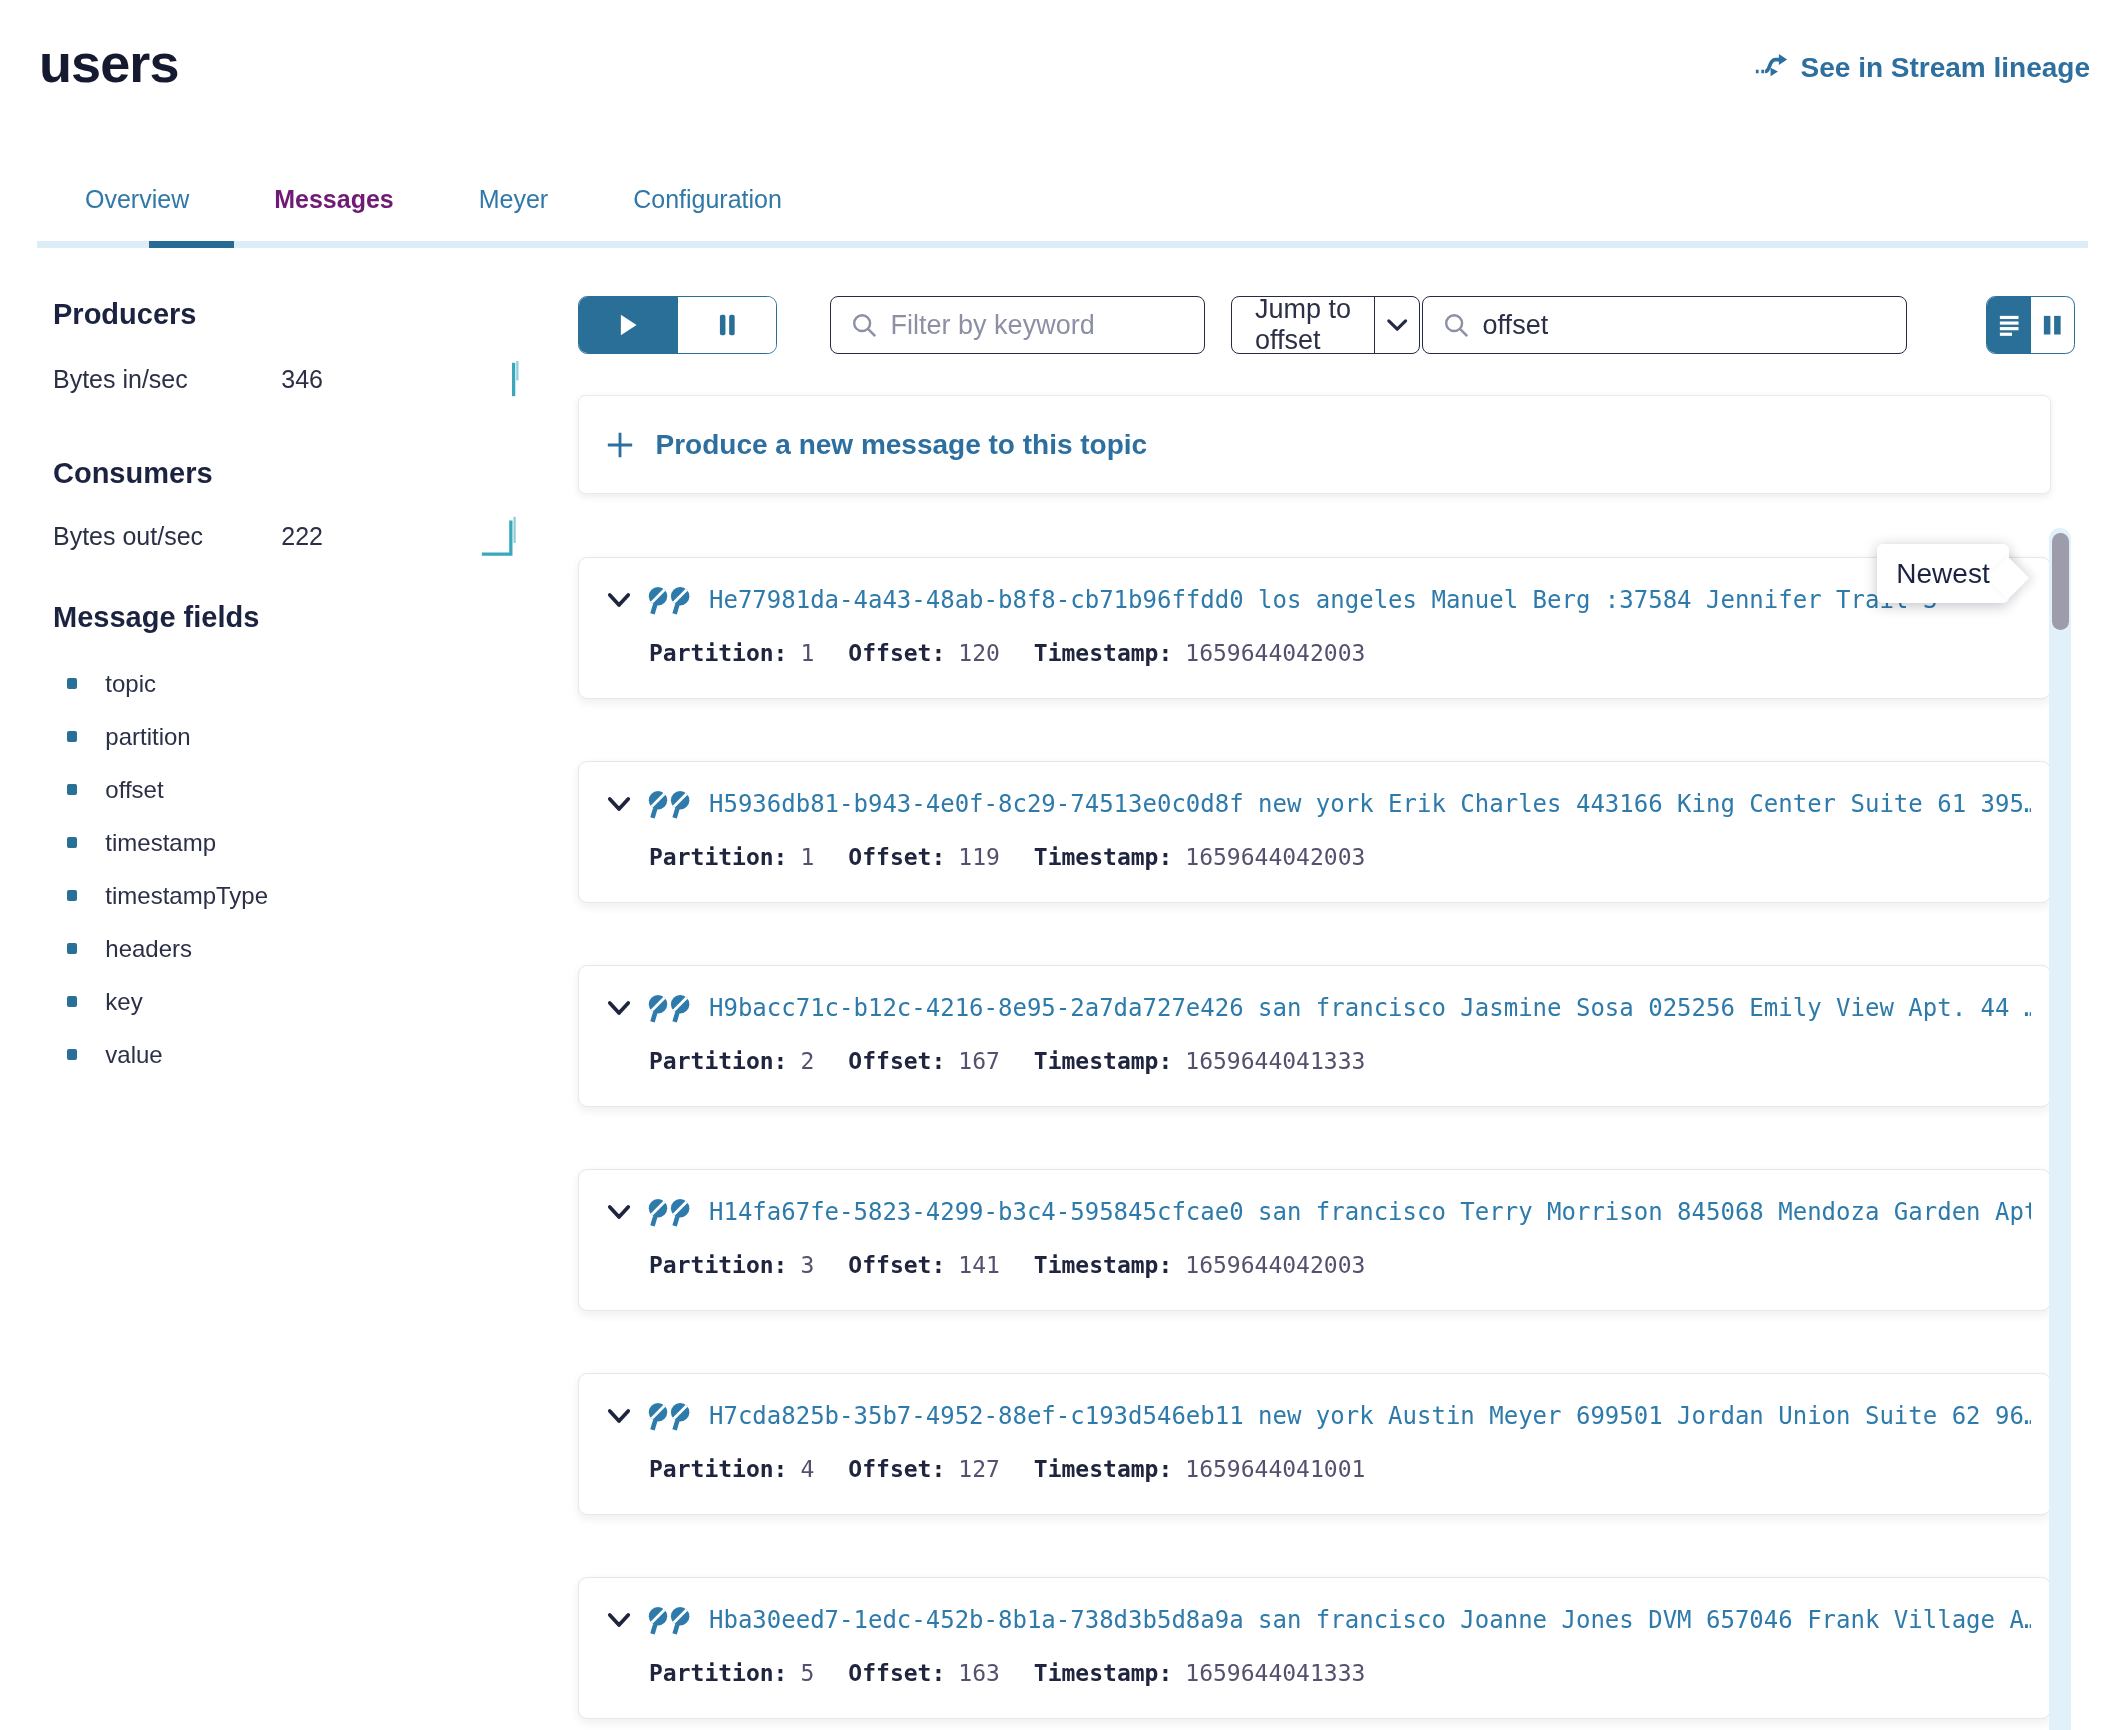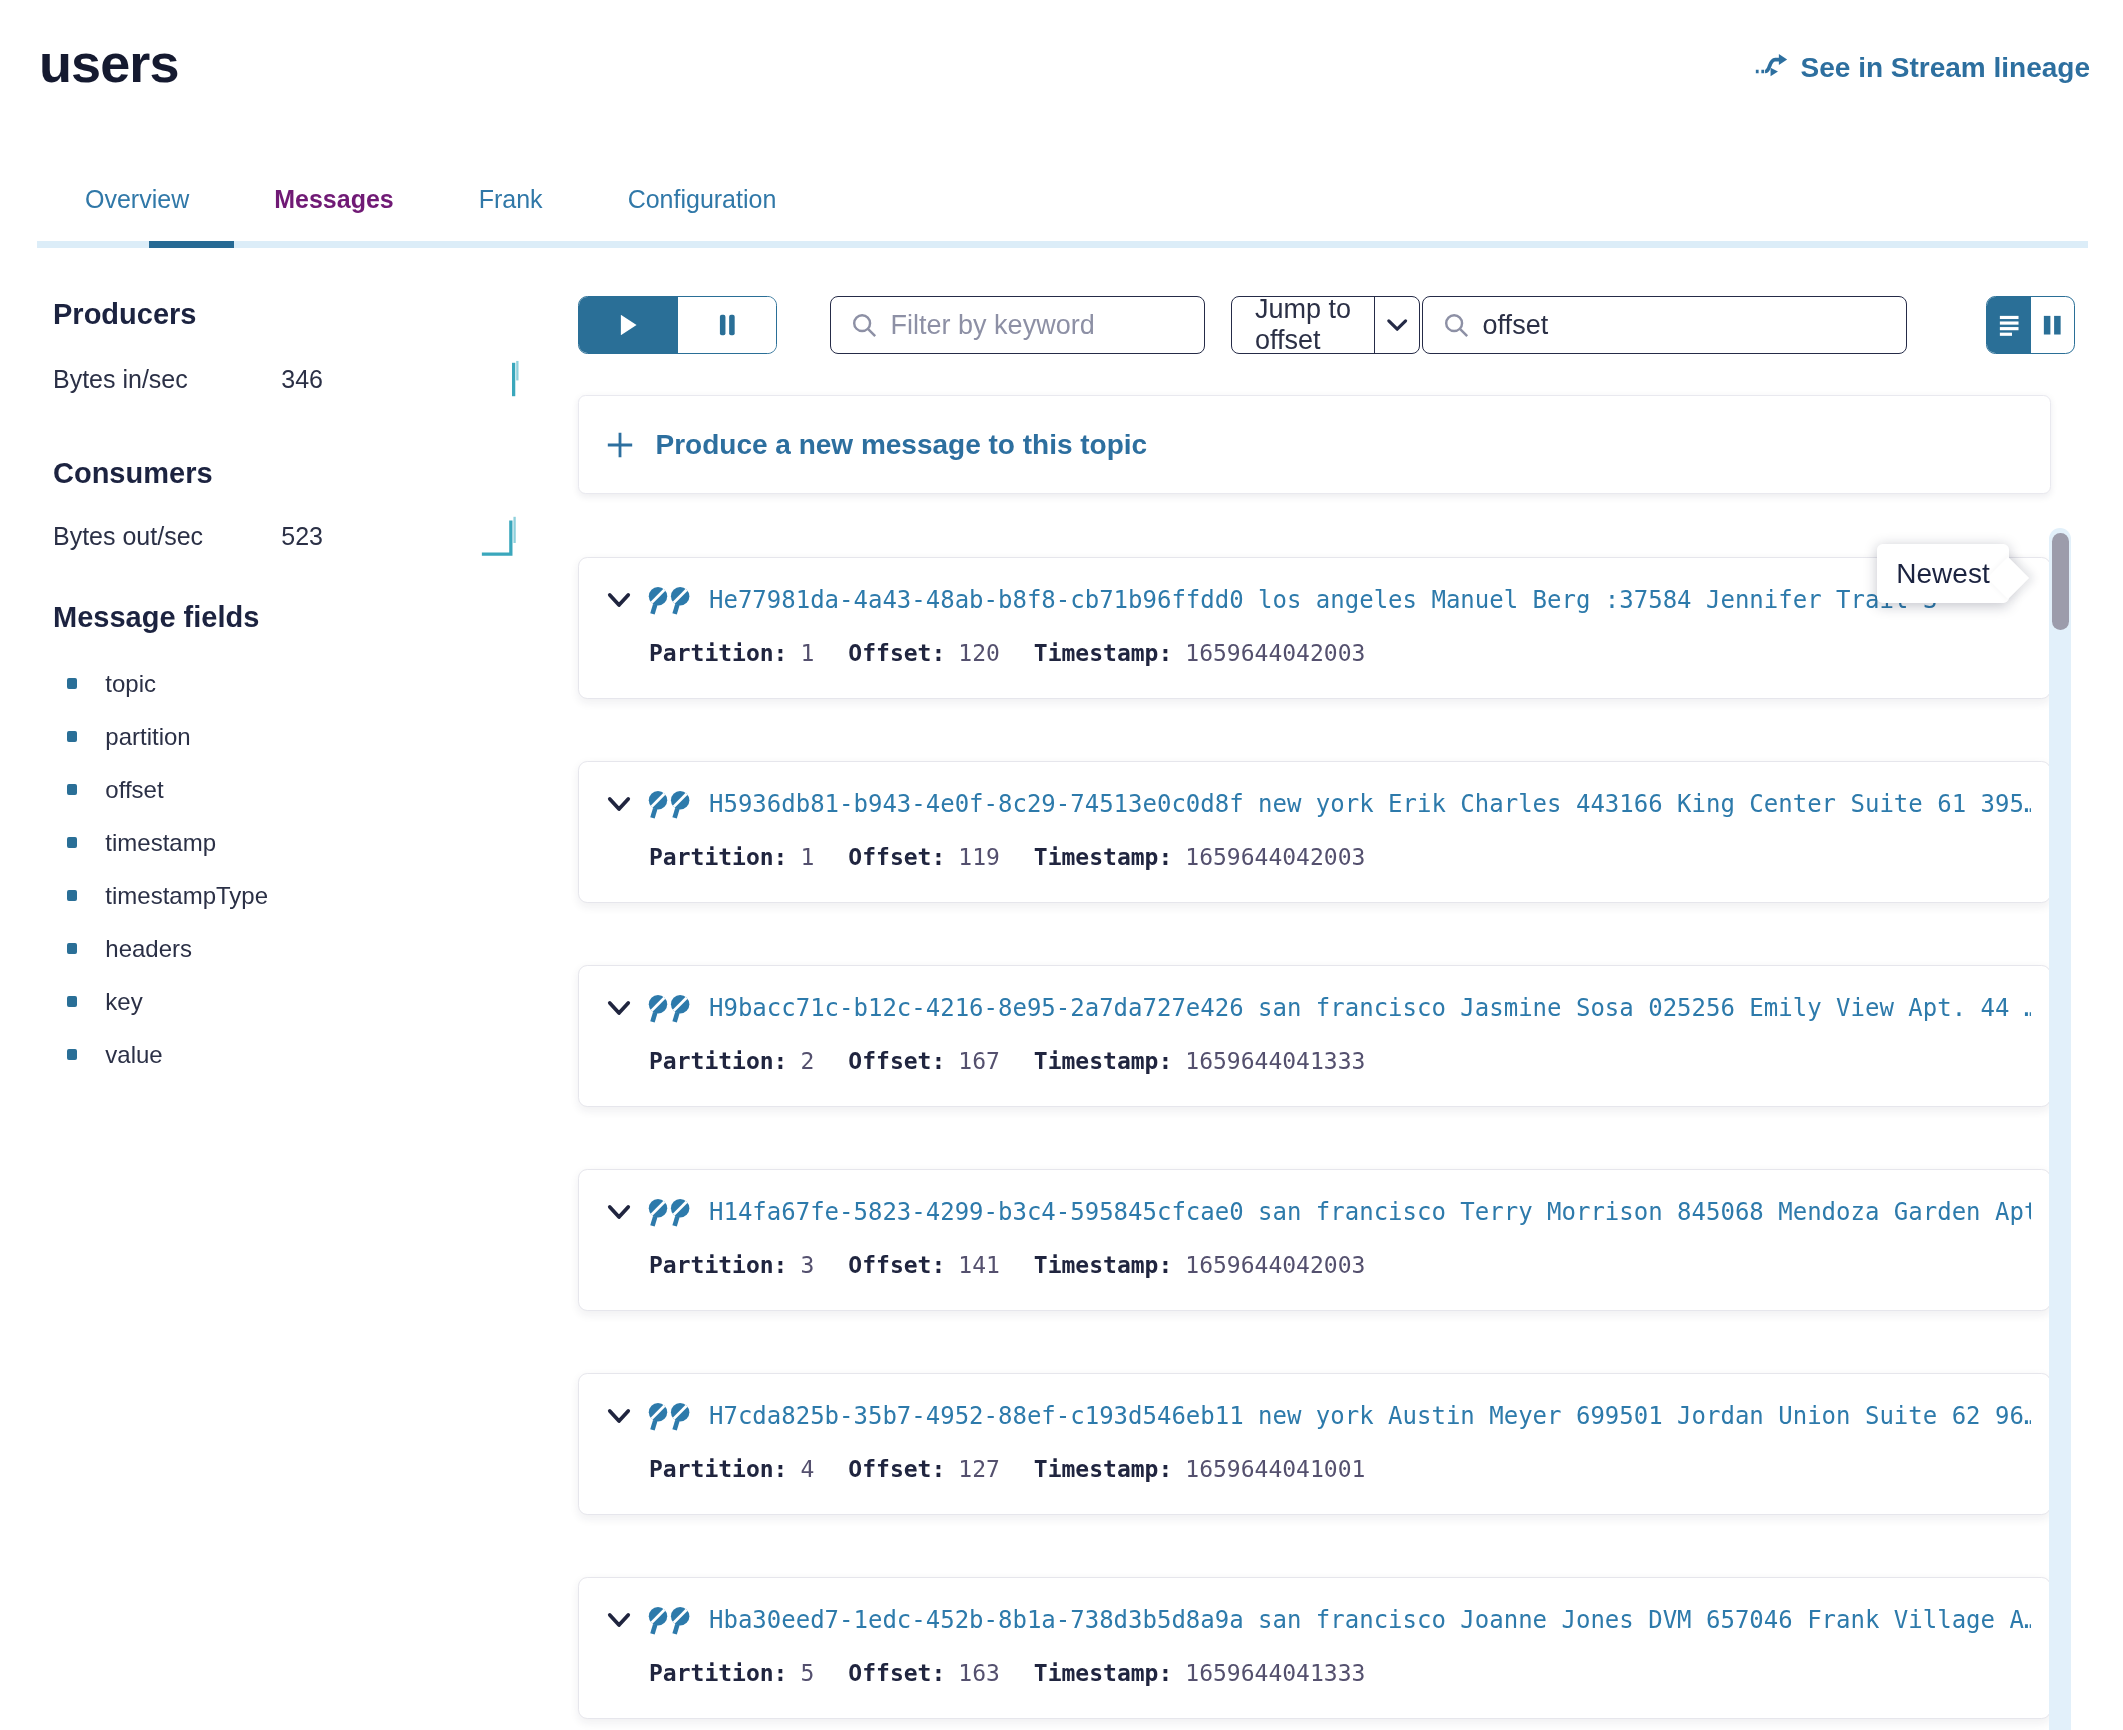--- a/index.html
+++ b/index.html
@@ -112,42 +112,42 @@
       <path d="M27 2 L36 8 L27 14 Z" fill="#2d6f9f"></path>
       <path d="M18 17 L26 21 L18 26 Z" fill="#2d6f9f"></path>
     </svg>
   </span>
   <span>See in Stream lineage</span>
 </div>
 
 <div class="tabs">
   <div class="tab">Overview</div>
   <div class="tab active">Messages</div>
-  <div class="tab">Frank</div>
+  <div class="tab">Meyer</div>
   <div class="tab">Configuration</div>
 </div>
 <div class="tab-track"></div>
 <div class="tab-active-bar"></div>
 
 <div class="side-heading h-producers">Producers</div>
 <div class="metric-row m-producers">
   <span>Bytes in/sec</span>
   <span>346</span>
 </div>
 <div class="spark spark1">
   <svg width="15" height="39" viewBox="0 0 16 42">
     <path d="M6 3 V39" stroke="#3aa7bc" stroke-width="3.5" fill="none"></path>
     <path d="M10 1 V22" stroke="#8fd0dc" stroke-width="2.5" fill="none"></path>
   </svg>
 </div>
 
 <div class="side-heading h-consumers">Consumers</div>
 <div class="metric-row m-consumers">
   <span>Bytes out/sec</span>
-  <span>523</span>
+  <span>222</span>
 </div>
 <div class="spark spark2">
   <svg width="43" height="45" viewBox="0 0 46 48">
     <path d="M2 44 H33 V8" stroke="#3aa7bc" stroke-width="3.5" fill="none"></path>
     <path d="M37 4 V32" stroke="#8fd0dc" stroke-width="2.5" fill="none"></path>
   </svg>
 </div>
 
 <div class="side-heading h-fields">Message fields</div>
 <ul class="fields-list">

